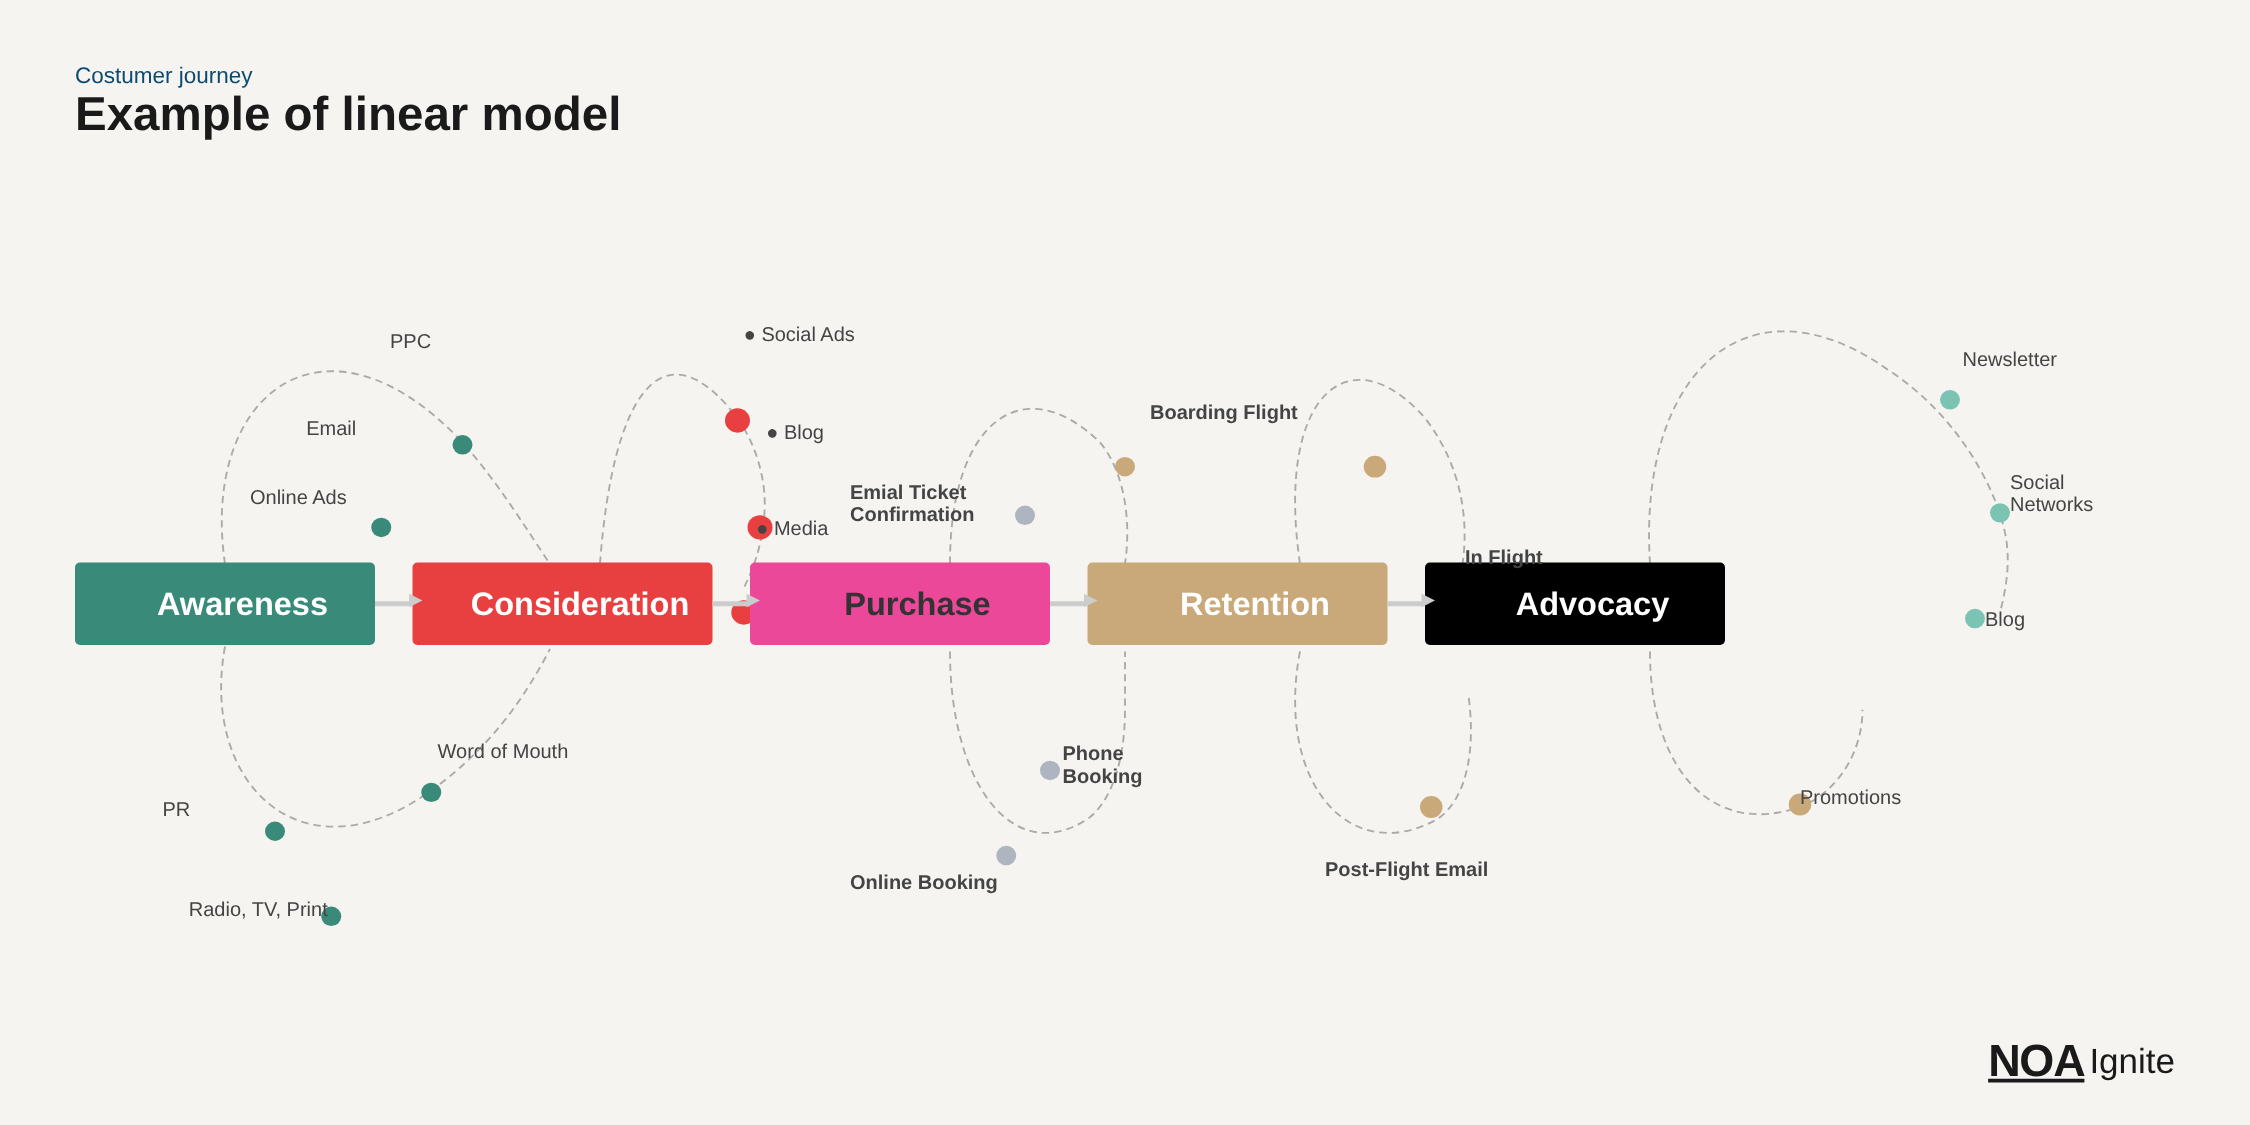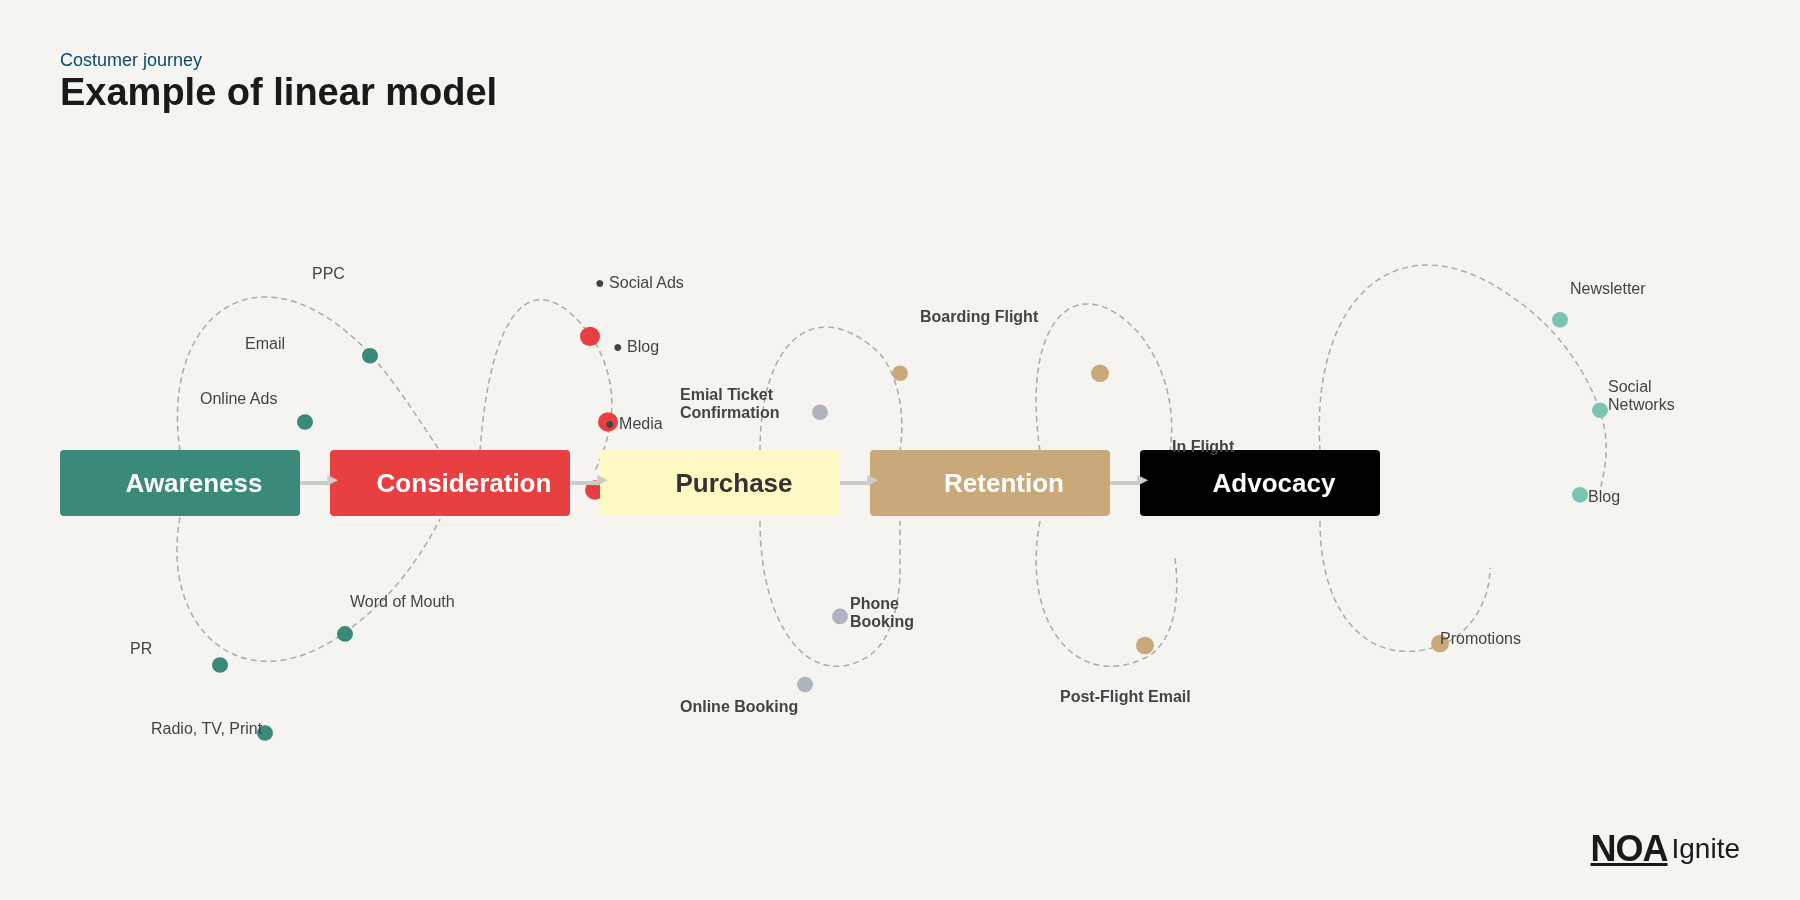--- a/index.html
+++ b/index.html
@@ -80,21 +80,21 @@
       content: '▶';
       position: absolute;
       right: -8px;
       top: -10px;
       color: #ccc;
       font-size: 14px;
     }
 
     .stage-awareness { background: #3a8a7a; width: 240px; }
     .stage-consideration { background: #e84040; width: 240px; }
-    .stage-purchase { background: #fef9c3; width: 240px; color: #333; }
+    .stage-purchase { background: #ec4899; width: 240px; color: #333; }
     .stage-retention { background: #c9a97a; width: 240px; }
     .stage-advocacy { background: #000000; width: 240px; }
 
     
     .diagram-svg {
       position: absolute;
       top: 0;
       left: 0;
       width: 100%;
       height: 100%;
@@ -225,27 +225,27 @@
     </div>
 
     <div class="node-label" style="left:252px; top:125px;">PPC</div>
     <div class="node-label" style="left:185px; top:195px;">Email</div>
     <div class="node-label" style="left:140px; top:250px;">Online Ads</div>
 
     <div class="node-label" style="left:290px; top:430px;margin-top:23px;">Word of Mouth</div>
     <div class="node-label" style="left:70px; top:500px;">PR</div>
     <div class="node-label" style="left:91px; top:580px;">Radio, TV, Print</div>
 
-    <div class="node-label" style="left:535px; top:134px;">● Social Ads</div>
+    <div class="node-label" style="left:535px; top:120px;">● Social Ads</div>
     <div class="node-label" style="left:553px; top:198px;">● Blog</div>
     <div class="node-label" style="left:545px; top:275px;">● Media</div>
 
     <div class="node-label bold" style="left:620px; top:246px;">Emial Ticket<br>Confirmation</div>
 
-    <div class="node-label bold" style="left:860px; top:168px;">Boarding Flight</div>
+    <div class="node-label bold" style="left:860px; top:182px;">Boarding Flight</div>
 
     <div class="node-label bold" style="left:1112px; top:298px;">In Flight</div>
 
     <div class="node-label bold" style="left:790px; top:455px;">Phone<br>Booking</div>
     <div class="node-label bold" style="left:620px; top:558px;">Online Booking</div>
 
     <div class="node-label bold" style="left:1000px; top:548px;">Post-Flight Email</div>
 
     <div class="node-label" style="left:1380px; top:490px;">Promotions</div>
 

